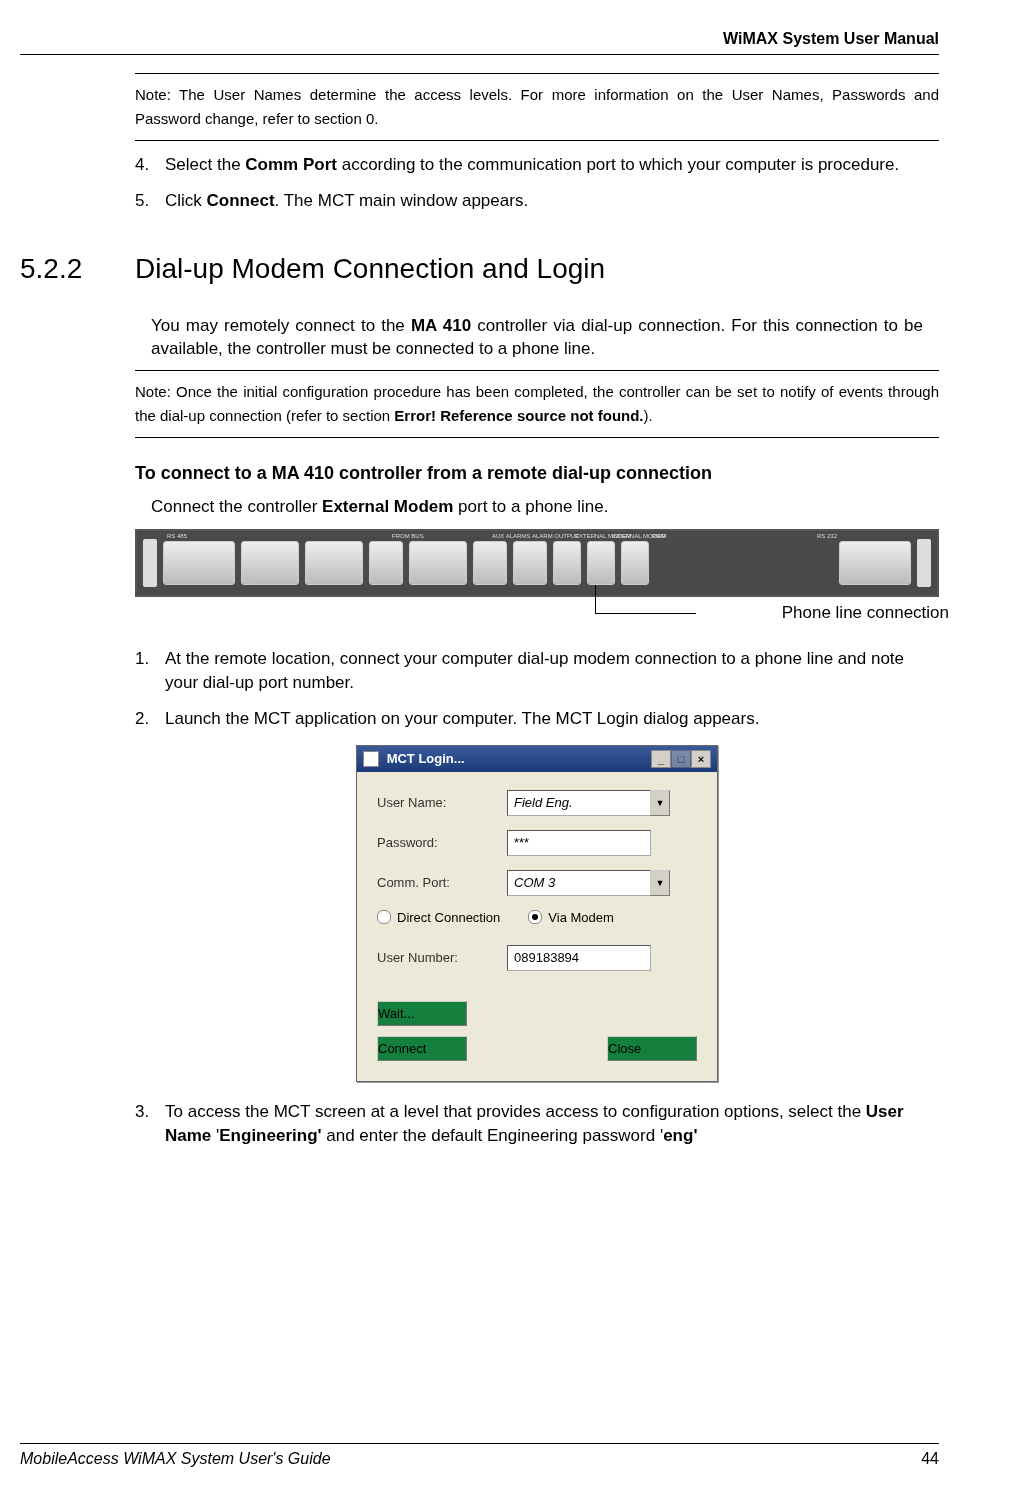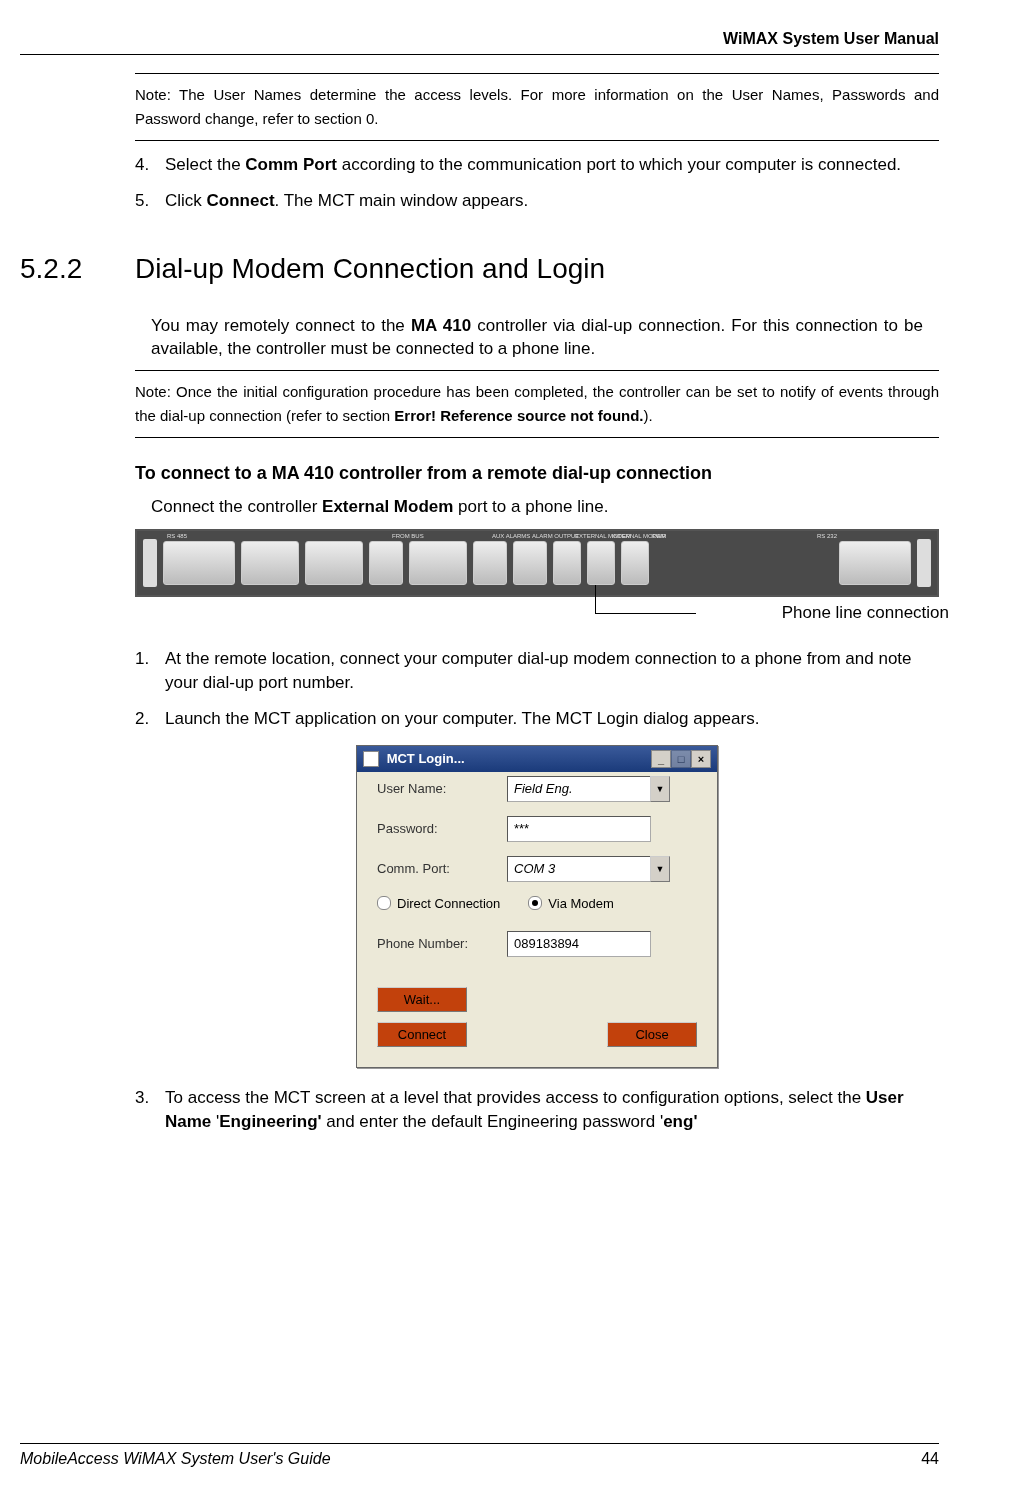--- a/index.html
+++ b/index.html
@@ -168,21 +168,21 @@
     background: #d4d0c8;
     border: 1px solid #888;
     display: inline-flex;
     align-items: center;
     justify-content: center;
     color: #000;
     font-size: 11px;
     margin-left: 0;
   }
   .dlg-body {
-    padding: 4px 20px 16px 20px;
+    padding: 18px 20px 16px 20px;
   }
   .dlg-row {
     display: flex;
     align-items: center;
     margin-bottom: 14px;
   }
   .dlg-row .lbl {
     width: 130px;
     color: #333;
   }
@@ -233,24 +233,23 @@
   .radio .r.on::after {
     content: "";
     width: 6px;
     height: 6px;
     background: #000;
     border-radius: 3px;
     display: block;
   }
   .dlg-btn {
     border: 1px outset #ccc;
-    background: #c2410c;
+    background: #15803d;
     padding: 4px 0;
     width: 88px;
-    text-align: center;
     font-size: 13px;
   }
   .dlg-foot {
     display: flex;
     justify-content: space-between;
     padding: 0 0 4px 0;
   }
   .wait-row {
     margin: 30px 0 10px 0;
   }
@@ -269,21 +268,21 @@
   <div class="header-top-line"></div>
 
   <div class="content-indent">
     <div class="note-box">
       <span>Note: The User Names determine the access levels. For more information on the User Names, Passwords and Password change, refer to section 0.</span>
     </div>
 
     <div class="ol-step">
       <div class="num">4.</div>
       <div class="txt">
-        <span>Select the </span><b>Comm Port</b><span> according to the communication port to which your computer is connected.</span>
+        <span>Select the </span><b>Comm Port</b><span> according to the communication port to which your computer is procedure.</span>
       </div>
     </div>
 
     <div class="ol-step">
       <div class="num">5.</div>
       <div class="txt">
         <span>Click </span><b>Connect</b><span>. The MCT main window appears.</span>
       </div>
     </div>
   </div>
@@ -332,21 +331,21 @@
         <span class="lbl-top" style="right:100px;">RS 232</span>
         <div class="blk rj-grid"></div>
         <div class="ear"></div>
       </div>
       <div class="ext-mark"></div>
       <div class="phone-label">Phone line connection</div>
     </div>
 
     <div class="ol-step">
       <div class="num">1.</div>
-      <div class="txt">At the remote location, connect your computer dial-up modem connection to a phone from and note your dial-up port number.</div>
+      <div class="txt">At the remote location, connect your computer dial-up modem connection to a phone line and note your dial-up port number.</div>
     </div>
     <div class="ol-step">
       <div class="num">2.</div>
       <div class="txt">Launch the MCT application on your computer. The MCT Login dialog appears.</div>
     </div>
 
     <div class="dialog">
       <div class="dlg-title">
         <span>
           <span style="display:inline-block;width:14px;height:14px;background:#fff;border:1px solid #888;margin-right:4px;vertical-align:middle;"></span>
@@ -386,21 +385,21 @@
             <span class="r"></span>
             <span>Direct Connection</span>
           </div>
           <div class="radio">
             <span class="r on"></span>
             <span>Via Modem</span>
           </div>
         </div>
 
         <div class="dlg-row">
-          <span class="lbl">Phone Number:</span>
+          <span class="lbl">User Number:</span>
           <span class="dlg-input">089183894</span>
         </div>
 
         <div class="wait-row">
           <div class="dlg-btn">Wait...</div>
         </div>
 
         <div class="dlg-foot">
           <div class="dlg-btn">Connect</div>
           <div class="dlg-btn">Close</div>

